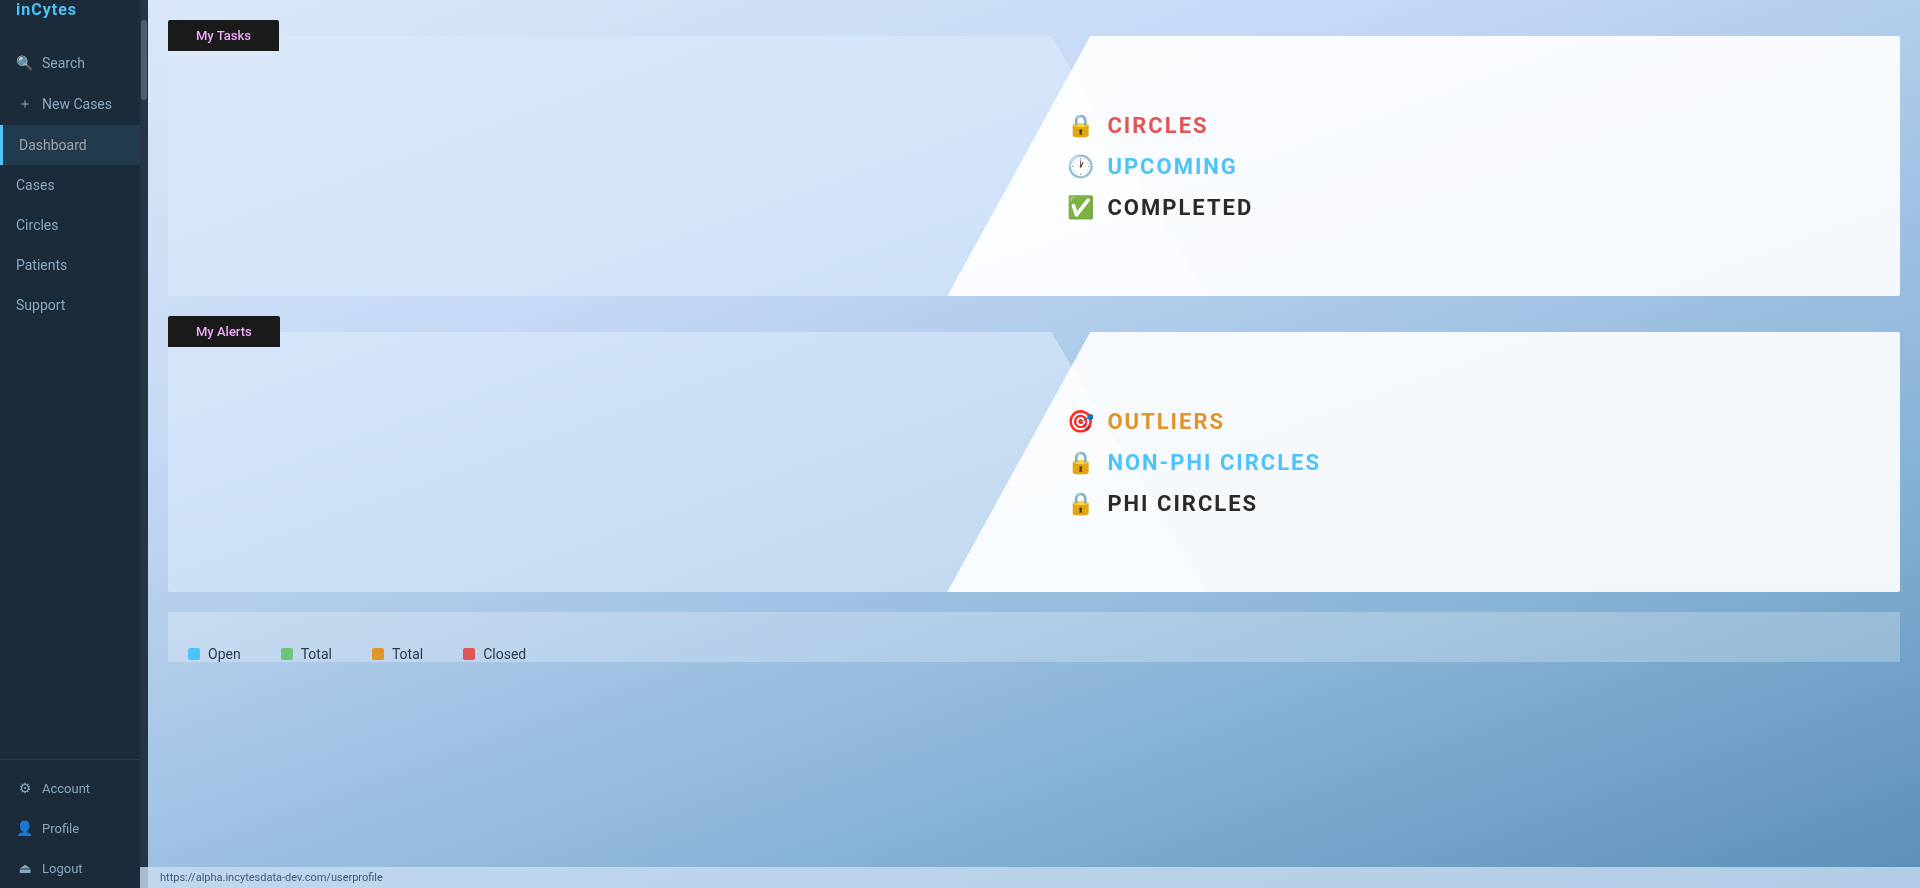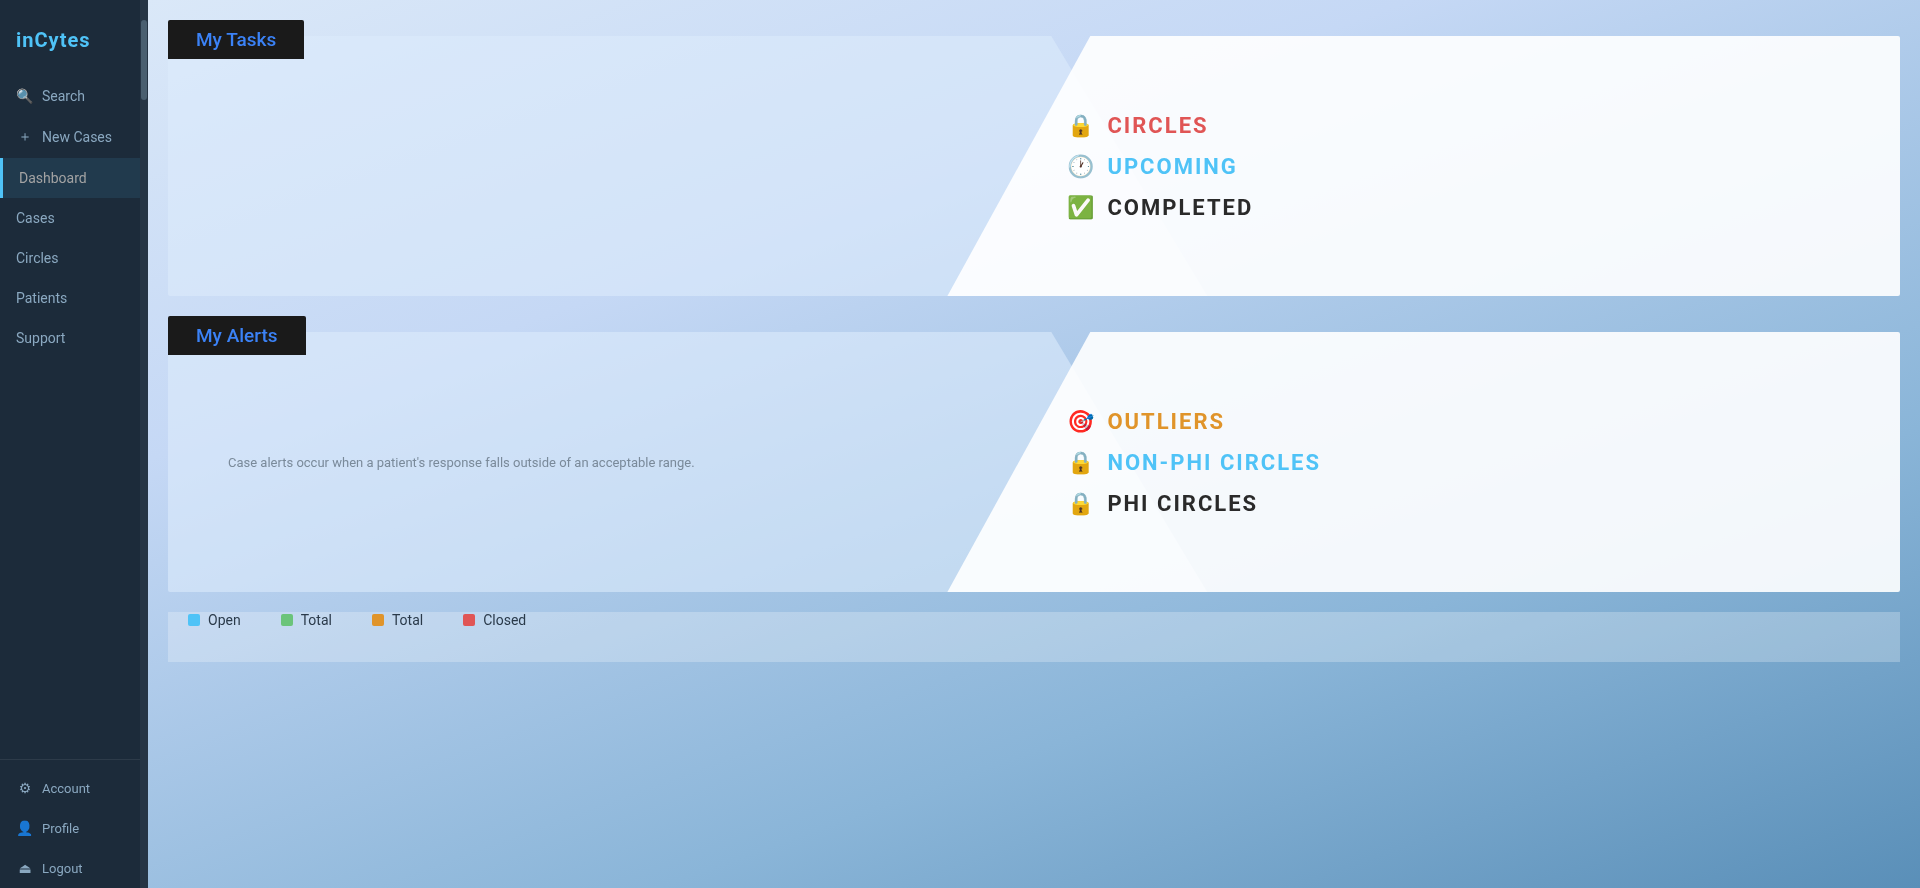--- a/index.html
+++ b/index.html
@@ -18,23 +18,23 @@
       min-width: 140px;
       background: #1c2b3a;
       display: flex;
       flex-direction: column;
       height: 100%;
       position: relative;
       z-index: 10;
     }
 
     .sidebar-logo {
-      padding: 28px 16px 24px 16px;
+      padding: 0 16px 24px 16px;
       color: #4fc3f7;
-      font-size: 20px;
+      font-size: 16px;
       font-weight: 700;
       letter-spacing: 1px;
     }
 
     .sidebar-item {
       display: flex;
       align-items: center;
       gap: 8px;
       padding: 12px 16px;
       color: #8aa8c0;
@@ -116,23 +116,23 @@
     .section-container {
       position: relative;
       margin: 20px 20px 0 20px;
     }
 
     .section-label {
       position: absolute;
       top: -16px;
       left: 0;
       background: #1a1a1a;
-      color: #3b82f6;
+      color: #f0abfc;
       padding: 8px 28px;
-      font-size: 19px;
+      font-size: 13px;
       font-weight: 500;
       z-index: 2;
       border-radius: 2px 2px 0 0;
     }
 
     .section-panel {
       background: transparent;
       min-height: 260px;
       position: relative;
       overflow: hidden;
@@ -207,21 +207,21 @@
     .status-outliers { color: #e0942a; }
     .status-nonphi { color: #4fc3f7; }
     .status-phi { color: #2a2a2a; }
 
     
     .bottom-hint {
       background: rgba(255,255,255,0.3);
       height: 60px;
       margin: 0 20px 0 20px;
       display: flex;
-      align-items: flex-start;
+      align-items: flex-end;
       padding: 0 20px;
       gap: 40px;
     }
 
     .bottom-hint-item {
       display: flex;
       align-items: center;
       gap: 8px;
       color: #2a3a4a;
       font-size: 14px;
@@ -326,21 +326,20 @@
             <span>COMPLETED</span>
           </div>
         </div>
       </div>
     </div>
 
     <div class="section-container" style="margin-top: 36px;">
       <div class="section-label">My Alerts</div>
       <div class="section-panel">
         <div class="panel-left">
-          <div class="no-items-subtitle">Case alerts occur when a patient's response falls outside of an acceptable range.</div>
         </div>
         <div class="panel-right">
           <div class="status-item status-outliers">
             <span class="status-icon">🎯</span>
             <span>OUTLIERS</span>
           </div>
           <div class="status-item status-nonphi">
             <span class="status-icon">🔒</span>
             <span>NON-PHI CIRCLES</span>
           </div>
@@ -366,13 +365,16 @@
         <span>Total</span>
       </div>
       <div class="bottom-hint-item">
         <div class="bottom-hint-dot" style="background: #e05555;"></div>
         <span>Closed</span>
       </div>
     </div>
 
   </div>
 
+  <div class="status-bar">
+    <span>https://alpha.incytesdata-dev.com/userprofile</span>
+  </div>
 </main>
 
 </body></html>

